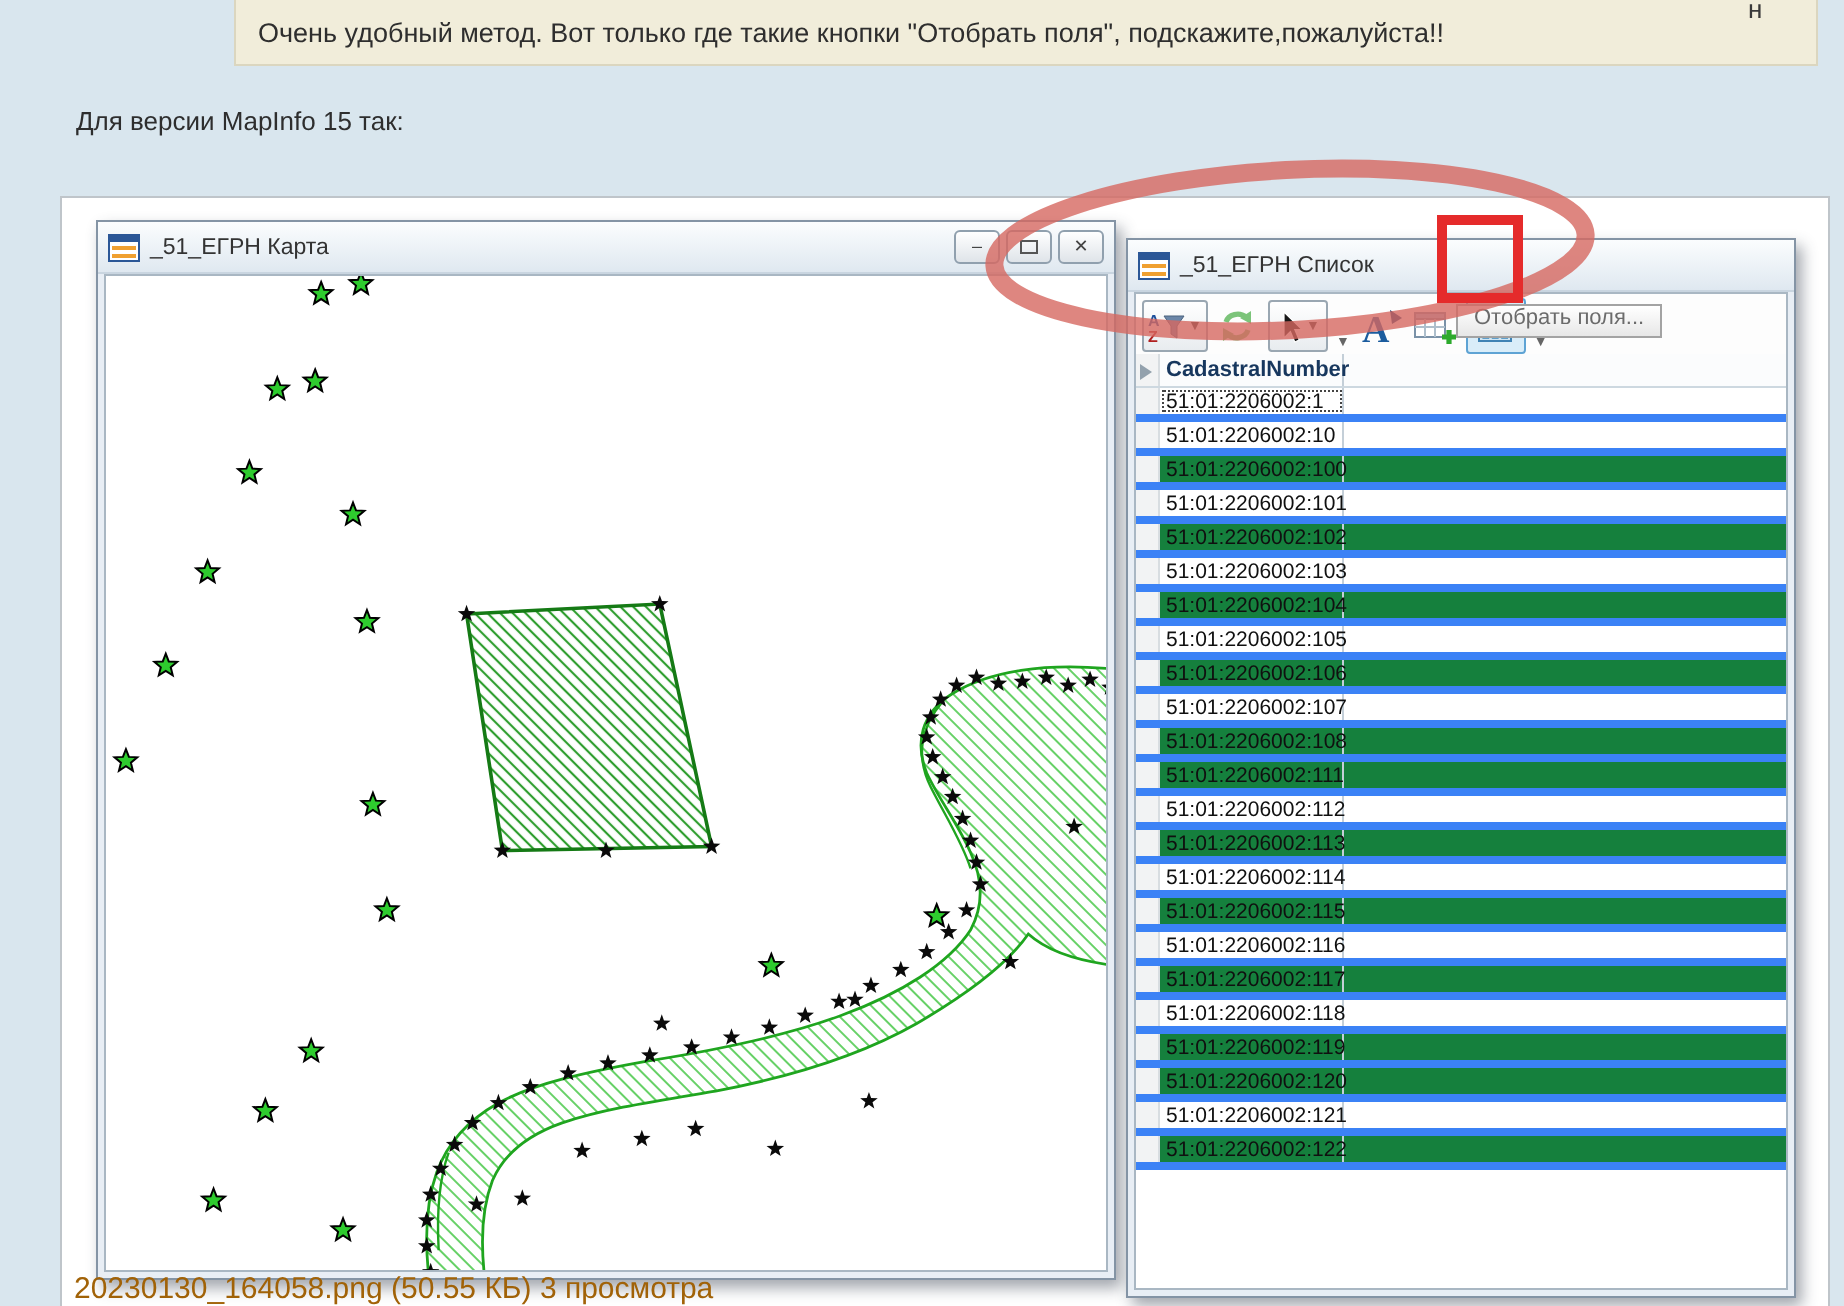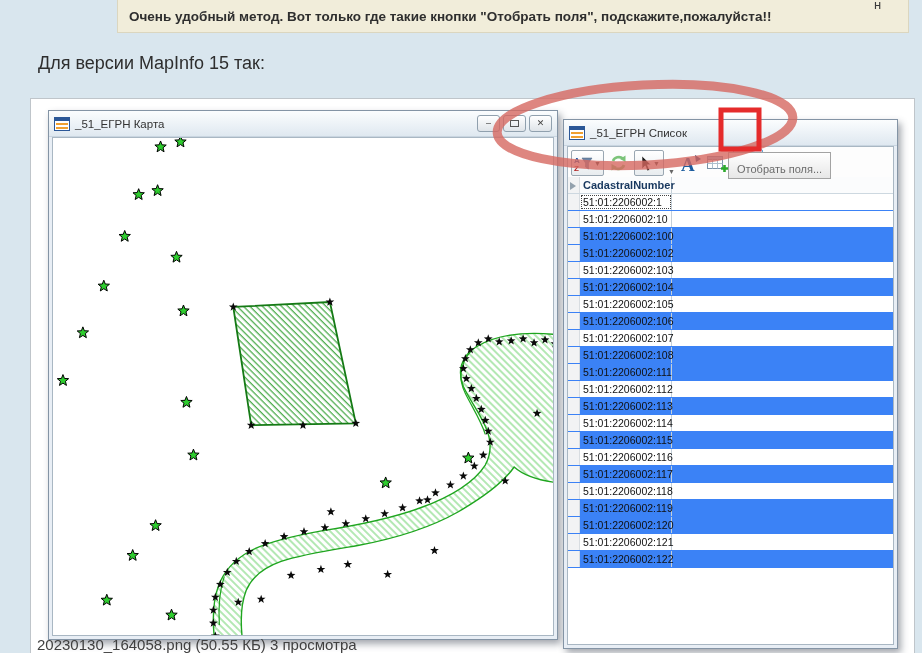--- a/index.html
+++ b/index.html
@@ -4,23 +4,23 @@
 <style>
   html,body{margin:0;padding:0;}
   body{width:922px;height:653px;position:relative;overflow:hidden;
        background:#d9e6ee;font-family:"Liberation Sans",sans-serif;}
 
   
   .quote{position:absolute;left:117px;top:-9px;width:792px;height:42px;
          background:#f1edda;border:1px solid #dbd6bf;box-sizing:border-box;overflow:hidden;}
   .quote .frag{position:absolute;top:-10px;font-size:13px;color:#3a3a3a;}
   .quote .frag.f2{left:756px;letter-spacing:18px;}
-  .quote .line{position:absolute;left:11px;top:17px;font-size:13.5px;color:#2e2e2e;white-space:nowrap;font-weight:bold;}
-
-  .intro{position:absolute;left:38px;top:53px;font-size:18px;color:#2e2e2e;}
+  .quote .line{position:absolute;left:11px;top:17px;font-size:13.5px;color:#2e2e2e;white-space:nowrap;}
+
+  .intro{position:absolute;left:38px;top:53px;font-size:13px;color:#2e2e2e;}
 
   
   .shot{position:absolute;left:30px;top:80px;width:885px;height:557px;background:#fff;
         border:1px solid #bfc5ca;box-sizing:border-box;margin-top:18px;}
 
   
   .win{position:absolute;background:#e8eef5;border:1px solid #8494a5;
        box-shadow:3px 4px 7px rgba(50,60,75,.45);box-sizing:border-box;}
   .win.mapw{left:17px;top:11px;width:510px;height:530px;}
   .win.listw{left:532px;top:20px;width:335px;height:530px;}
@@ -51,38 +51,38 @@
 
   .thead{height:16px;flex:0 0 16px;display:flex;background:#fbfcfd;
          border-bottom:1px solid #cdd8e0;font-size:11px;font-weight:bold;color:#17375e;}
   .corner{width:11px;flex:0 0 11px;background:#f2f3f4;border-right:1px solid #d8dde1;position:relative;}
   .corner:after{content:"";position:absolute;left:2px;top:5px;border-left:6px solid #93a1ad;
                 border-top:4px solid transparent;border-bottom:4px solid transparent;}
   .hcell{width:88px;flex:0 0 88px;padding-left:3px;border-right:1px solid #c4cfd8;
          display:flex;align-items:center;white-space:nowrap;}
   .rows{flex:1;overflow:hidden;}
   .row{height:17px;display:flex;font-size:10.5px;color:#101010;
-       border-bottom:1px solid #3b82f6;box-sizing:border-box;background:#fff;}
+       border-bottom:4px solid #3b82f6;box-sizing:border-box;background:#fff;}
   .row .rh{width:11px;flex:0 0 11px;background:#f2f3f4;border-right:1px solid #d8dde1;}
   .row .c1{width:88px;flex:0 0 88px;padding-left:3px;border-right:1px solid #c4cfd8;
            display:flex;align-items:center;white-space:nowrap;}
   .row .fill{flex:1;}
-  .row.alt{background:#3b82f6;}
+  .row.alt{background:#15803d;}
   .row.sel{background:#fff;}
   .row.sel .c1{outline:1px dotted #444;outline-offset:-2px;}
 
   
-  .tooltip{position:absolute;left:728px;top:152px;padding:10px 8px 3px;
+  .tooltip{position:absolute;left:728px;top:152px;padding:0 8px 3px;
            background:linear-gradient(#ffffff,#e7e7e7);border:1px solid #a3a3a3;
            font-size:11px;color:#6b6b6b;white-space:nowrap;z-index:5;}
 
   
   .overlay{position:absolute;left:0;top:0;width:922px;height:653px;pointer-events:none;z-index:6;}
 
-  .caption{position:absolute;left:37px;top:636px;font-size:15px;color:#404040;}
+  .caption{position:absolute;left:37px;top:636px;font-size:15px;color:#a16207;}
 </style>
 </head>
 <body>
 
 <div class="quote">
 
   <span class="frag f2">у н</span>
   <span class="line">Очень удобный метод. Вот только где такие кнопки "Отобрать поля", подскажите,пожалуйста!!</span>
 </div>
 
@@ -278,20 +278,25 @@
           <div class="row">
             <div class="rh"></div>
             <div class="c1">51:01:2206002:10</div>
             <div class="fill"></div>
           </div>
           <div class="row alt">
             <div class="rh"></div>
             <div class="c1">51:01:2206002:100</div>
             <div class="fill"></div>
           </div>
+          <div class="row">
+            <div class="rh"></div>
+            <div class="c1">51:01:2206002:101</div>
+            <div class="fill"></div>
+          </div>
           <div class="row alt">
             <div class="rh"></div>
             <div class="c1">51:01:2206002:102</div>
             <div class="fill"></div>
           </div>
           <div class="row">
             <div class="rh"></div>
             <div class="c1">51:01:2206002:103</div>
             <div class="fill"></div>
           </div>

